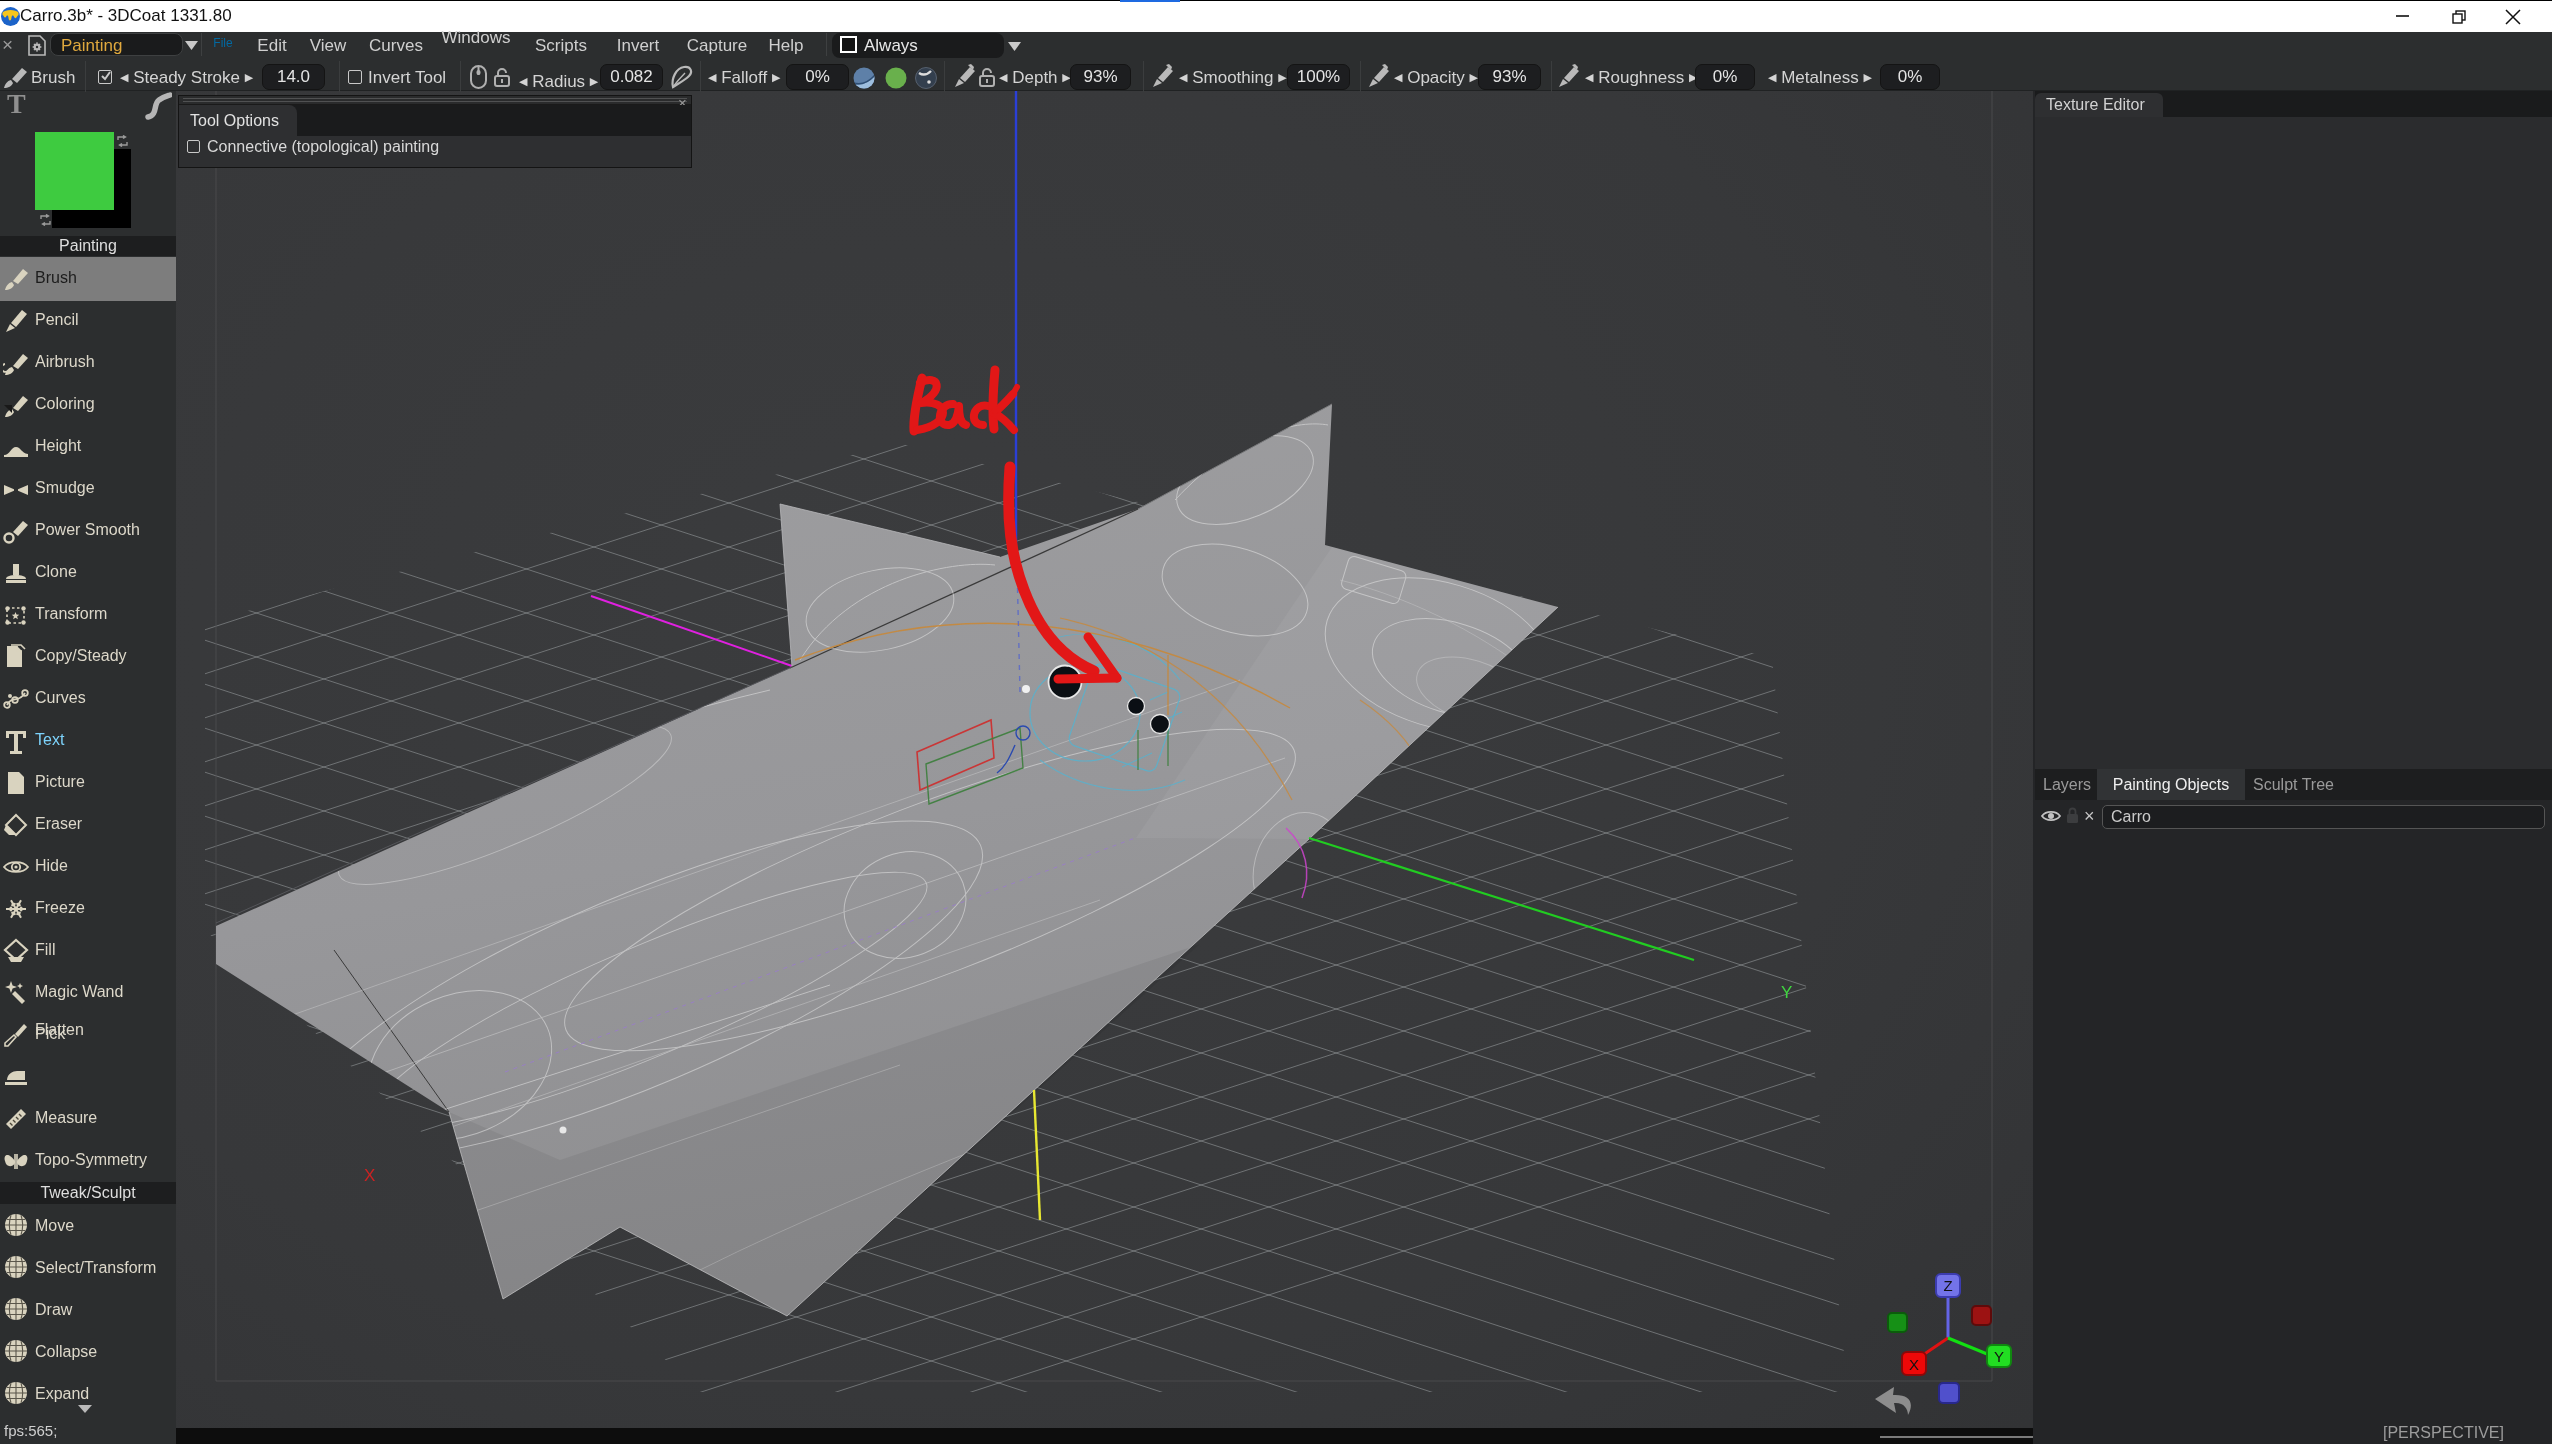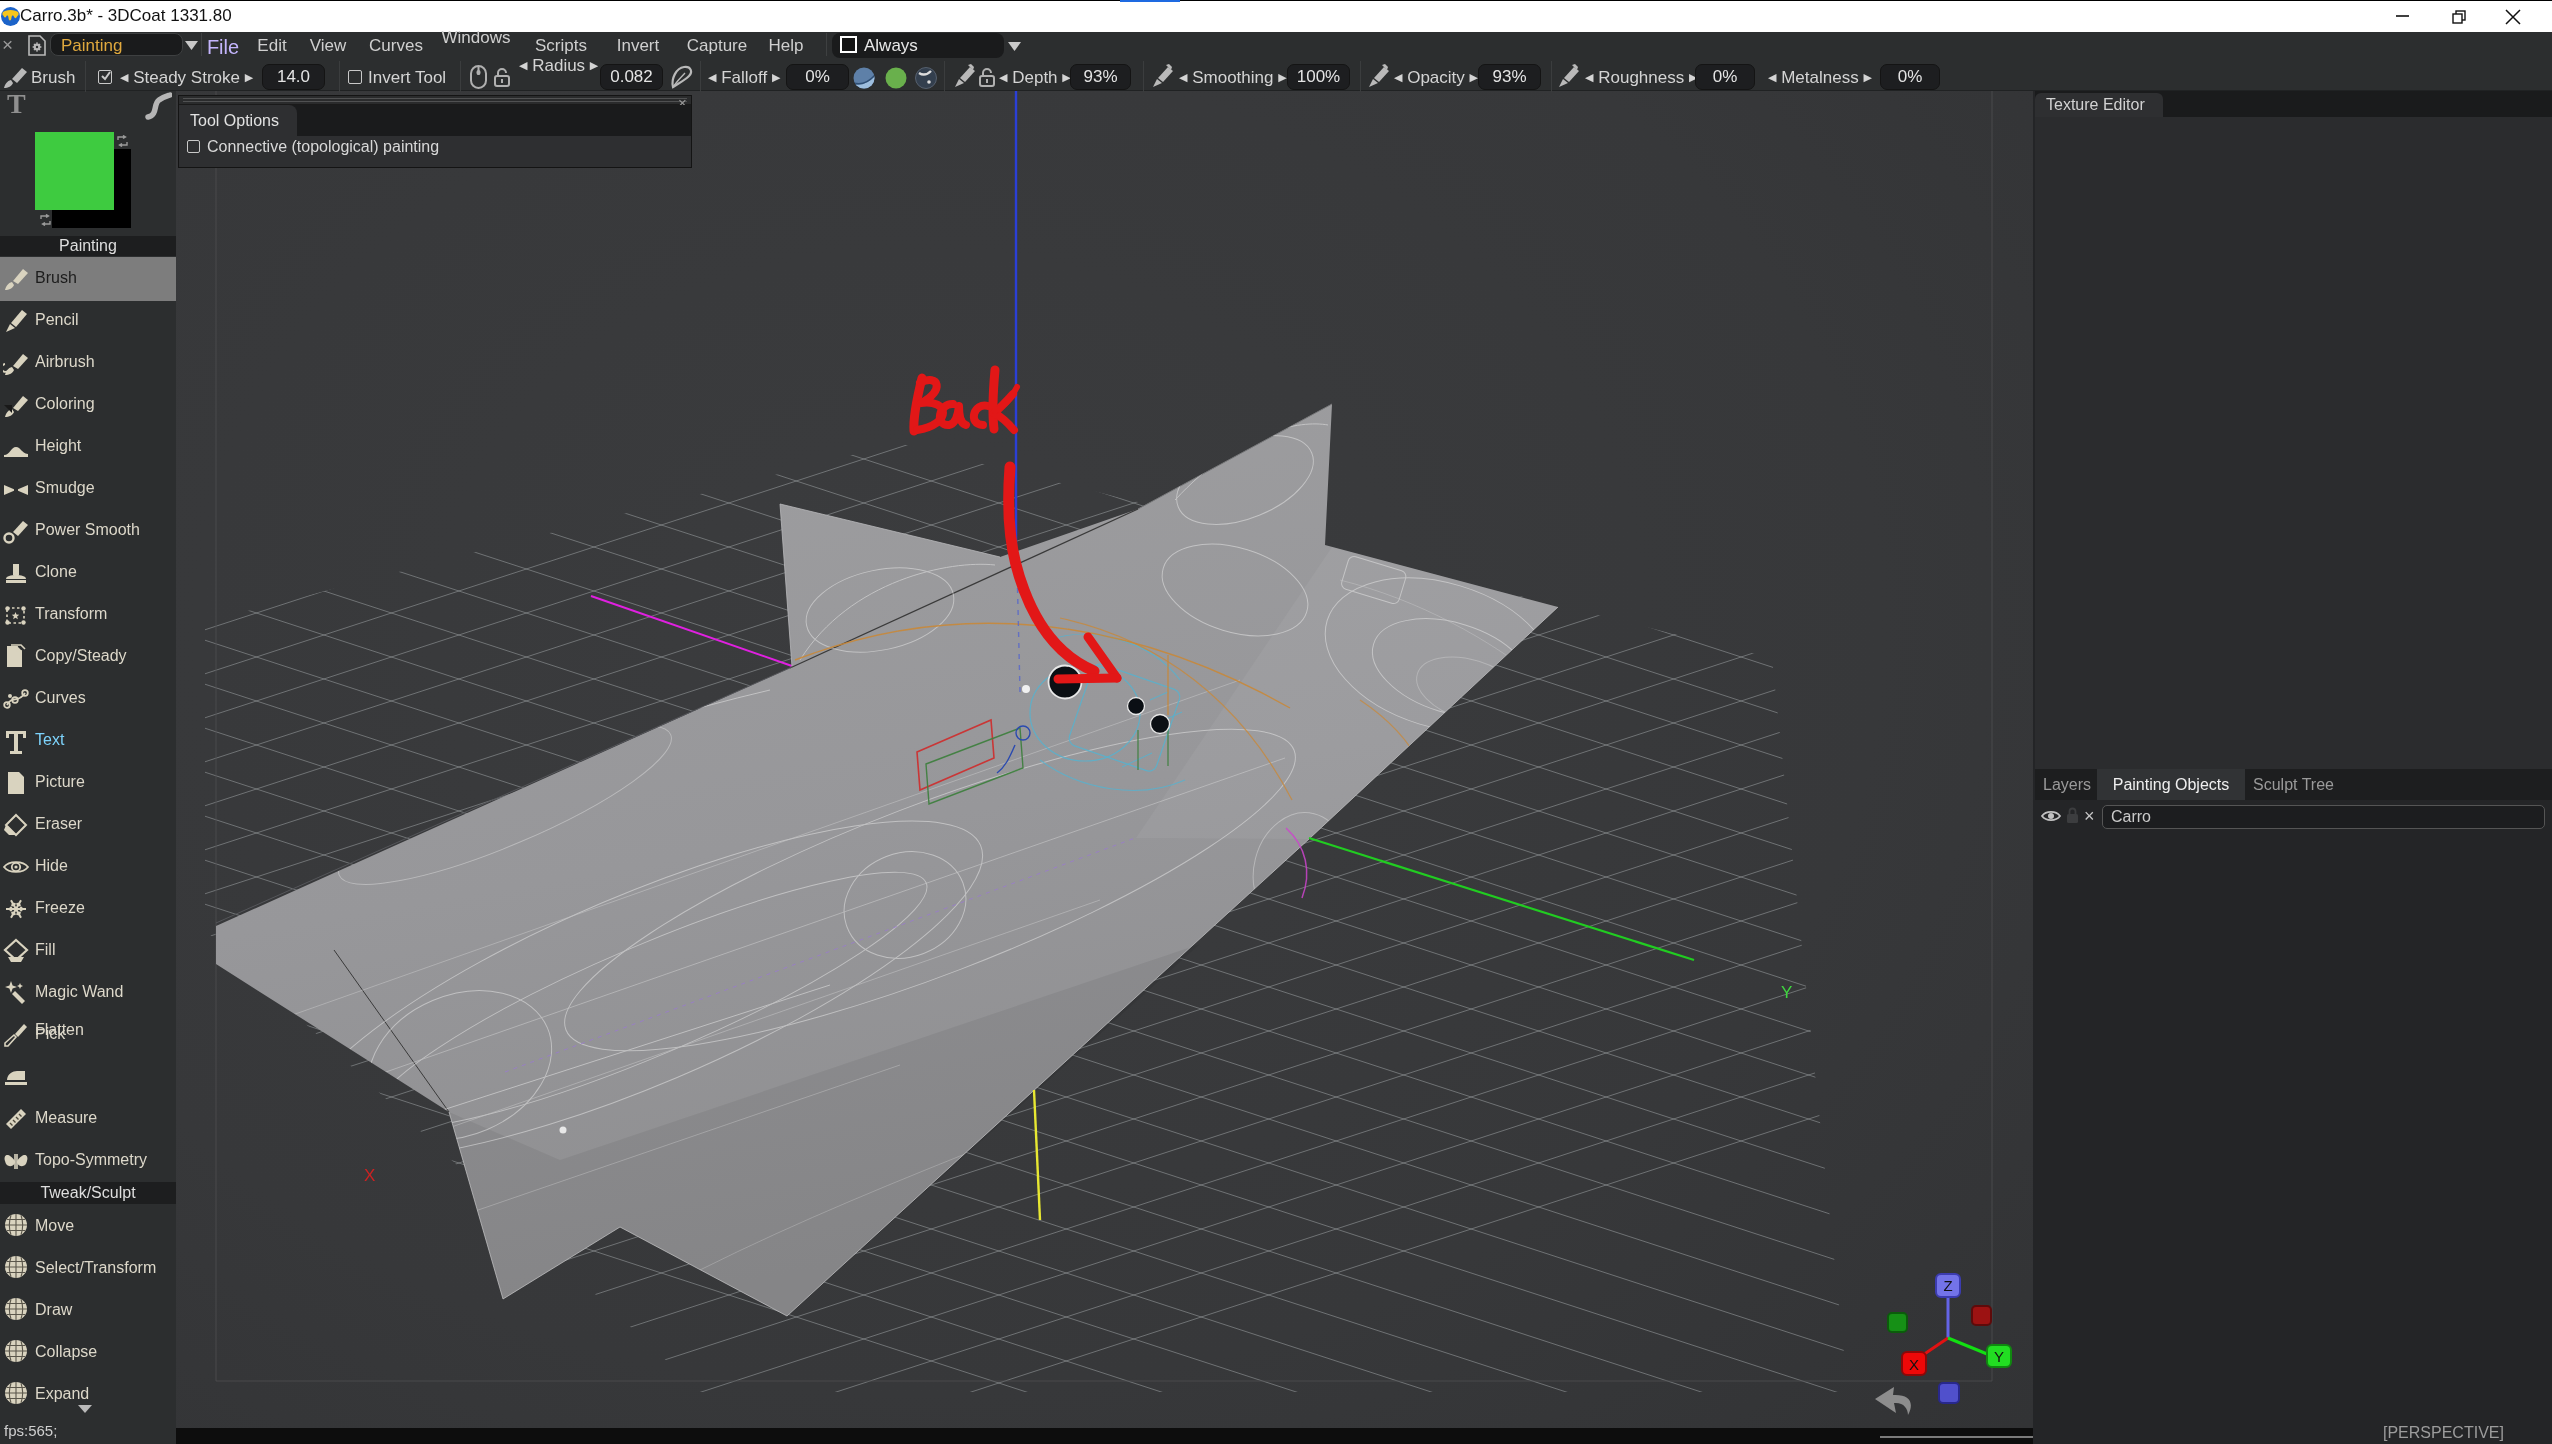--- a/index.html
+++ b/index.html
@@ -424,21 +424,21 @@
     <path d="M1,1 h11 l5,5 v14 h-16 Z" fill="none" stroke="#b9b9b9" stroke-width="1.6"></path>
     <circle cx="9" cy="12" r="3.4" fill="#b9b9b9"></circle>
     <circle cx="9" cy="12" r="1.2" fill="#2c2e2f"></circle>
     <path d="M9,7.2 v2 M9,14.8 v2 M4.6,12 h2 M11.4,12 h2 M5.9,8.9 l1.4,1.4 M10.7,13.7 l1.4,1.4 M12.1,8.9 l-1.4,1.4 M7.3,13.7 l-1.4,1.4" stroke="#b9b9b9" stroke-width="1.3"></path>
   </svg>
 <div style="position:absolute;left:50px;top:33px;width:133px;height:23px;background:#1a1b1c;border:1px solid #3e4041;border-radius:8px;color:#e0a93e;font-size:17px;line-height:23px;padding-left:10px;box-sizing:border-box">Painting</div>
 <svg style="position:absolute;left:185px;top:41px" width="13" height="9" viewBox="0 0 13 9">
     <path d="M0,0 h13 l-6.5,9 Z" fill="#c9c9c9"></path>
   </svg>
 <div style="position:absolute;left:201px;top:33px;width:1px;height:23px;background:#3e4041"></div>
-<div style="position:absolute;left:223px;top:36px;transform:translateX(-50%);color:#c4b5fd;font-size:20px">File</div>
+<div style="position:absolute;left:223px;top:36px;transform:translateX(-50%);color:#0369a1;font-size:12px">File</div>
 <div style="position:absolute;left:272px;top:36px;transform:translateX(-50%);color:#cfcfcf;font-size:17px">Edit</div>
 <div style="position:absolute;left:328px;top:36px;transform:translateX(-50%);color:#cfcfcf;font-size:17px">View</div>
 <div style="position:absolute;left:396px;top:36px;transform:translateX(-50%);color:#cfcfcf;font-size:17px">Curves</div>
 <div style="position:absolute;left:476px;top:28px;transform:translateX(-50%);color:#cfcfcf;font-size:17px">Windows</div>
 <div style="position:absolute;left:561px;top:36px;transform:translateX(-50%);color:#cfcfcf;font-size:17px">Scripts</div>
 <div style="position:absolute;left:638px;top:36px;transform:translateX(-50%);color:#cfcfcf;font-size:17px">Invert</div>
 <div style="position:absolute;left:717px;top:36px;transform:translateX(-50%);color:#cfcfcf;font-size:17px">Capture</div>
 <div style="position:absolute;left:786px;top:36px;transform:translateX(-50%);color:#cfcfcf;font-size:17px">Help</div>
 <div style="position:absolute;left:826px;top:33px;width:1px;height:23px;background:#3e4041"></div>
 <div style="position:absolute;left:832px;top:33px;width:172px;height:25px;background:#1a1b1c;border-radius:8px"></div>
@@ -467,21 +467,21 @@
 <svg style="position:absolute;left:470px;top:65px" width="17" height="24" viewBox="0 0 17 24">
     <rect x="1" y="1" width="15" height="22" rx="7.5" fill="none" stroke="#b0b0b0" stroke-width="2"></rect>
     <line x1="8.5" y1="2" x2="8.5" y2="10" stroke="#b0b0b0" stroke-width="2"></line>
     <rect x="6.5" y="5" width="4" height="5" rx="2" fill="#b0b0b0"></rect>
   </svg>
 <svg style="position:absolute;left:494px;top:67px" width="16" height="20" viewBox="0 0 16 20">
     <rect x="1" y="9" width="14" height="10" rx="2" fill="none" stroke="#b0b0b0" stroke-width="2"></rect>
     <path d="M4,9 V6 a4,4 0 0 1 8,0" fill="none" stroke="#b0b0b0" stroke-width="2"></path>
     <rect x="7" y="12" width="2" height="4" fill="#b0b0b0"></rect>
   </svg>
-<div style="position:absolute;left:519px;top:56px;width:80px;color:#d4d4d4;font-size:17px;white-space:nowrap"><span style="font-size:11px;vertical-align:2px">◀</span> Radius <span style="font-size:11px;vertical-align:2px">▶</span></div>
+<div style="position:absolute;left:519px;top:72px;width:80px;color:#d4d4d4;font-size:17px;white-space:nowrap"><span style="font-size:11px;vertical-align:2px">◀</span> Radius <span style="font-size:11px;vertical-align:2px">▶</span></div>
 <div style="position:absolute;left:600px;top:64px;width:63px;height:26px;background:#1d1e20;border:1px solid #141414;border-radius:7px;color:#e4e4e4;font-size:17px;line-height:24px;text-align:center;box-sizing:border-box">0.082</div>
 <svg style="position:absolute;left:670px;top:64px" width="24" height="26" viewBox="0 0 24 26">
     <path d="M3,23 C1,15 6,4 14,3 C21,2 23,8 19,12 C14,17 7,20 3,23 Z" fill="none" stroke="#b9b9b9" stroke-width="2.2"></path>
     <path d="M3,23 C8,16 12,12 15,9" stroke="#b9b9b9" stroke-width="1.4" fill="none"></path>
   </svg>
 <div style="position:absolute;left:700px;top:61px;width:1px;height:31px;background:#3b3d3e"></div>
 <div style="position:absolute;left:708px;top:68px;width:74px;color:#d4d4d4;font-size:17px;white-space:nowrap"><span style="font-size:11px;vertical-align:2px">◀</span> Falloff <span style="font-size:11px;vertical-align:2px">▶</span></div>
 <div style="position:absolute;left:786px;top:64px;width:63px;height:26px;background:#1d1e20;border:1px solid #141414;border-radius:7px;color:#e4e4e4;font-size:17px;line-height:24px;text-align:center;box-sizing:border-box">0%</div>
 <svg style="position:absolute;left:853px;top:67px" width="84" height="22" viewBox="0 0 84 22">
     <defs>

